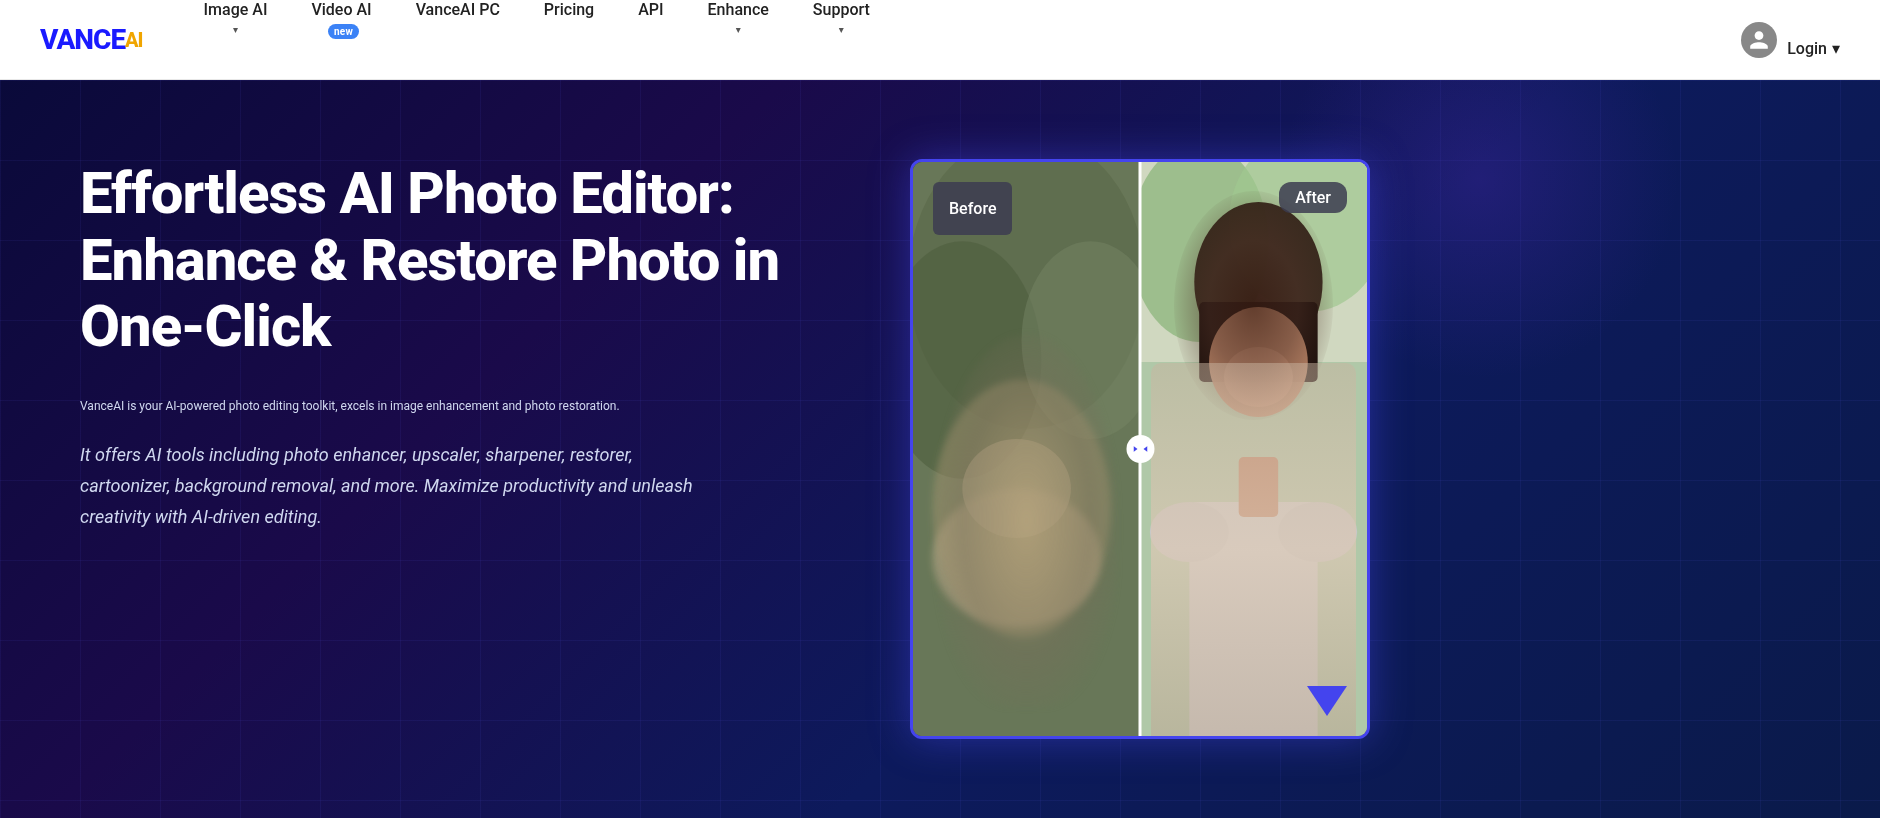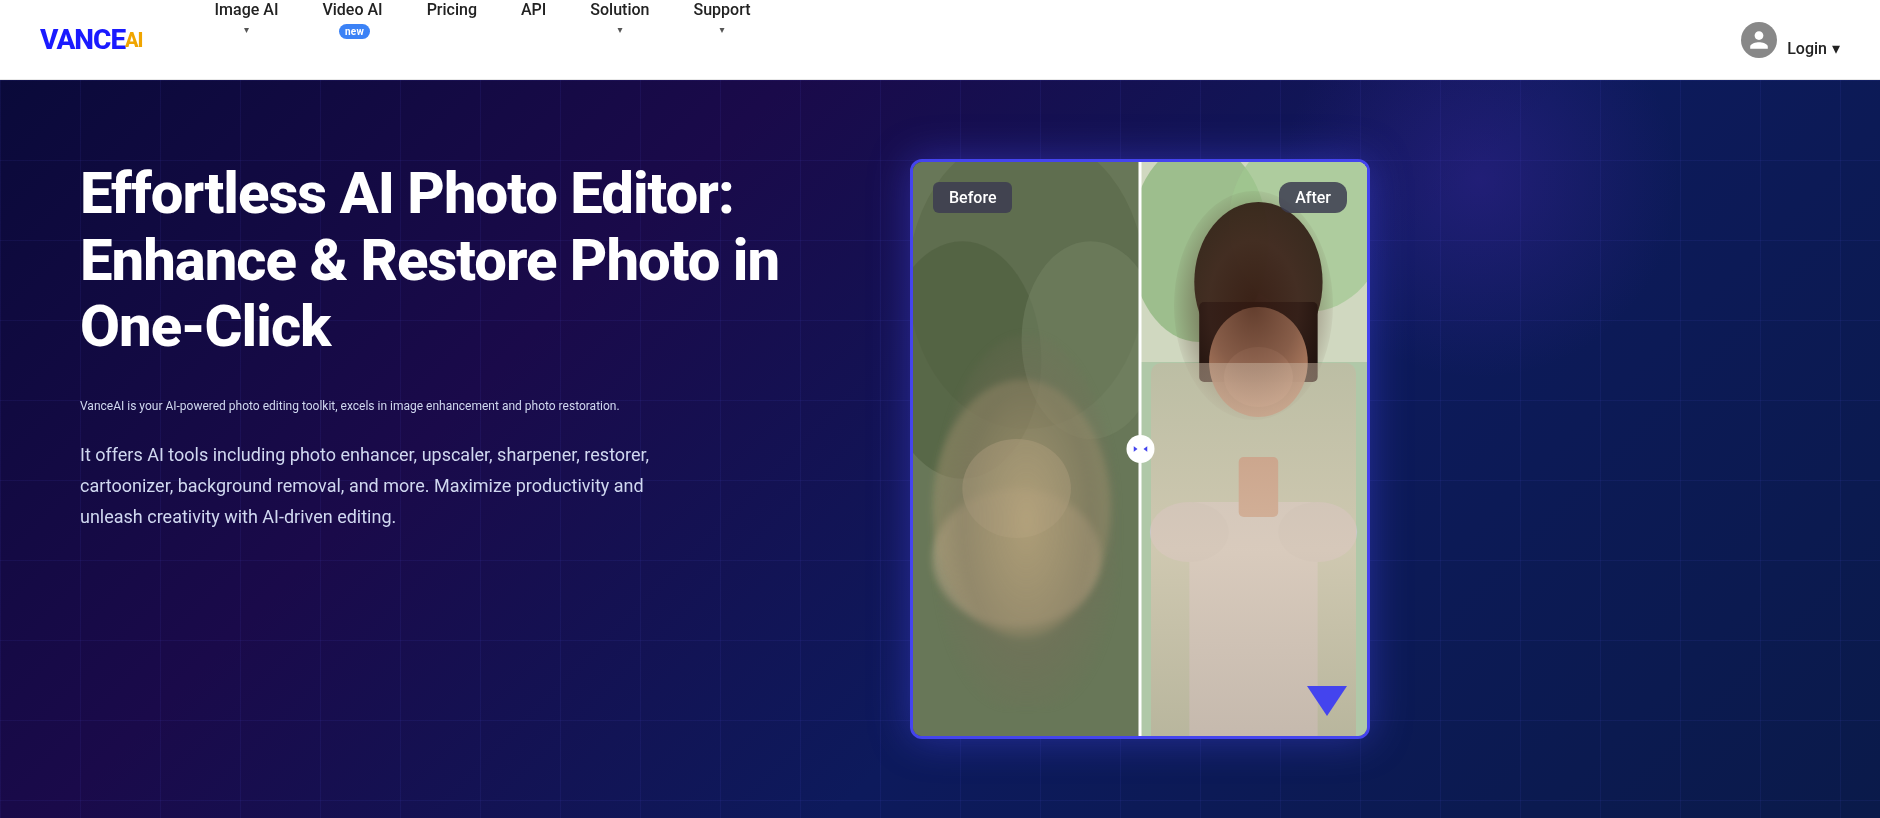--- a/index.html
+++ b/index.html
@@ -23,21 +23,21 @@
       align-items: center;
       padding: 0 40px;
       border-bottom: 1px solid #e8e8e8;
       position: relative;
       z-index: 10;
     }
 
     .logo {
       display: flex;
       align-items: center;
-      margin-right: 50px;
+      margin-right: 39px;
       text-decoration: none;
     }
 
     .logo-vance {
       font-size: 28px;
       font-weight: 800;
       color: #1a1aff;
       letter-spacing: -1px;
     }
 
@@ -167,20 +167,21 @@
       margin-bottom: 24px;
       max-width: 600px;
     }
 
     .hero-desc-2 {
       font-size: 18px;
       color: #d0d8f0;
       line-height: 1.7;
       margin-bottom: 8px;
       max-width: 620px;
+      font-style: italic;
     }
 
     .hero-tagline {
       font-size: 18px;
       color: #d0d8f0;
       line-height: 1.7;
       max-width: 580px;
     }
 
     
@@ -293,21 +294,21 @@
       justify-content: center;
     }
 
     
     .label-before {
       position: absolute;
       top: 20px;
       left: 20px;
       background: rgba(60,60,80,0.85);
       color: #fff;
-      padding: 6px 16px;
+      padding: 17px 16px;
       border-radius: 6px;
       font-size: 16px;
       font-weight: 500;
       z-index: 5;
     }
 
     .label-after {
       position: absolute;
       top: 20px;
       right: 20px;
@@ -359,31 +360,34 @@
     <a class="nav-item" href="#">
       <span>Image AI</span>
       <span class="chevron">▾</span>
     </a>
 
     <a class="nav-item" href="#">
       <span>Video AI</span>
       <span class="new-badge">new</span>
     </a>
 
+    <a class="nav-item" href="#">
+      <span>VanceAI PC</span>
+    </a>
 
     <a class="nav-item" href="#">
       <span>Pricing</span>
     </a>
 
     <a class="nav-item" href="#">
       <span>API</span>
     </a>
 
     <a class="nav-item" href="#">
-      <span>Solution</span>
+      <span>Enhance</span>
       <span class="chevron">▾</span>
     </a>
 
     <a class="nav-item" href="#">
       <span>Support</span>
       <span class="chevron">▾</span>
     </a>
   </div>
 
   <div class="nav-right">

